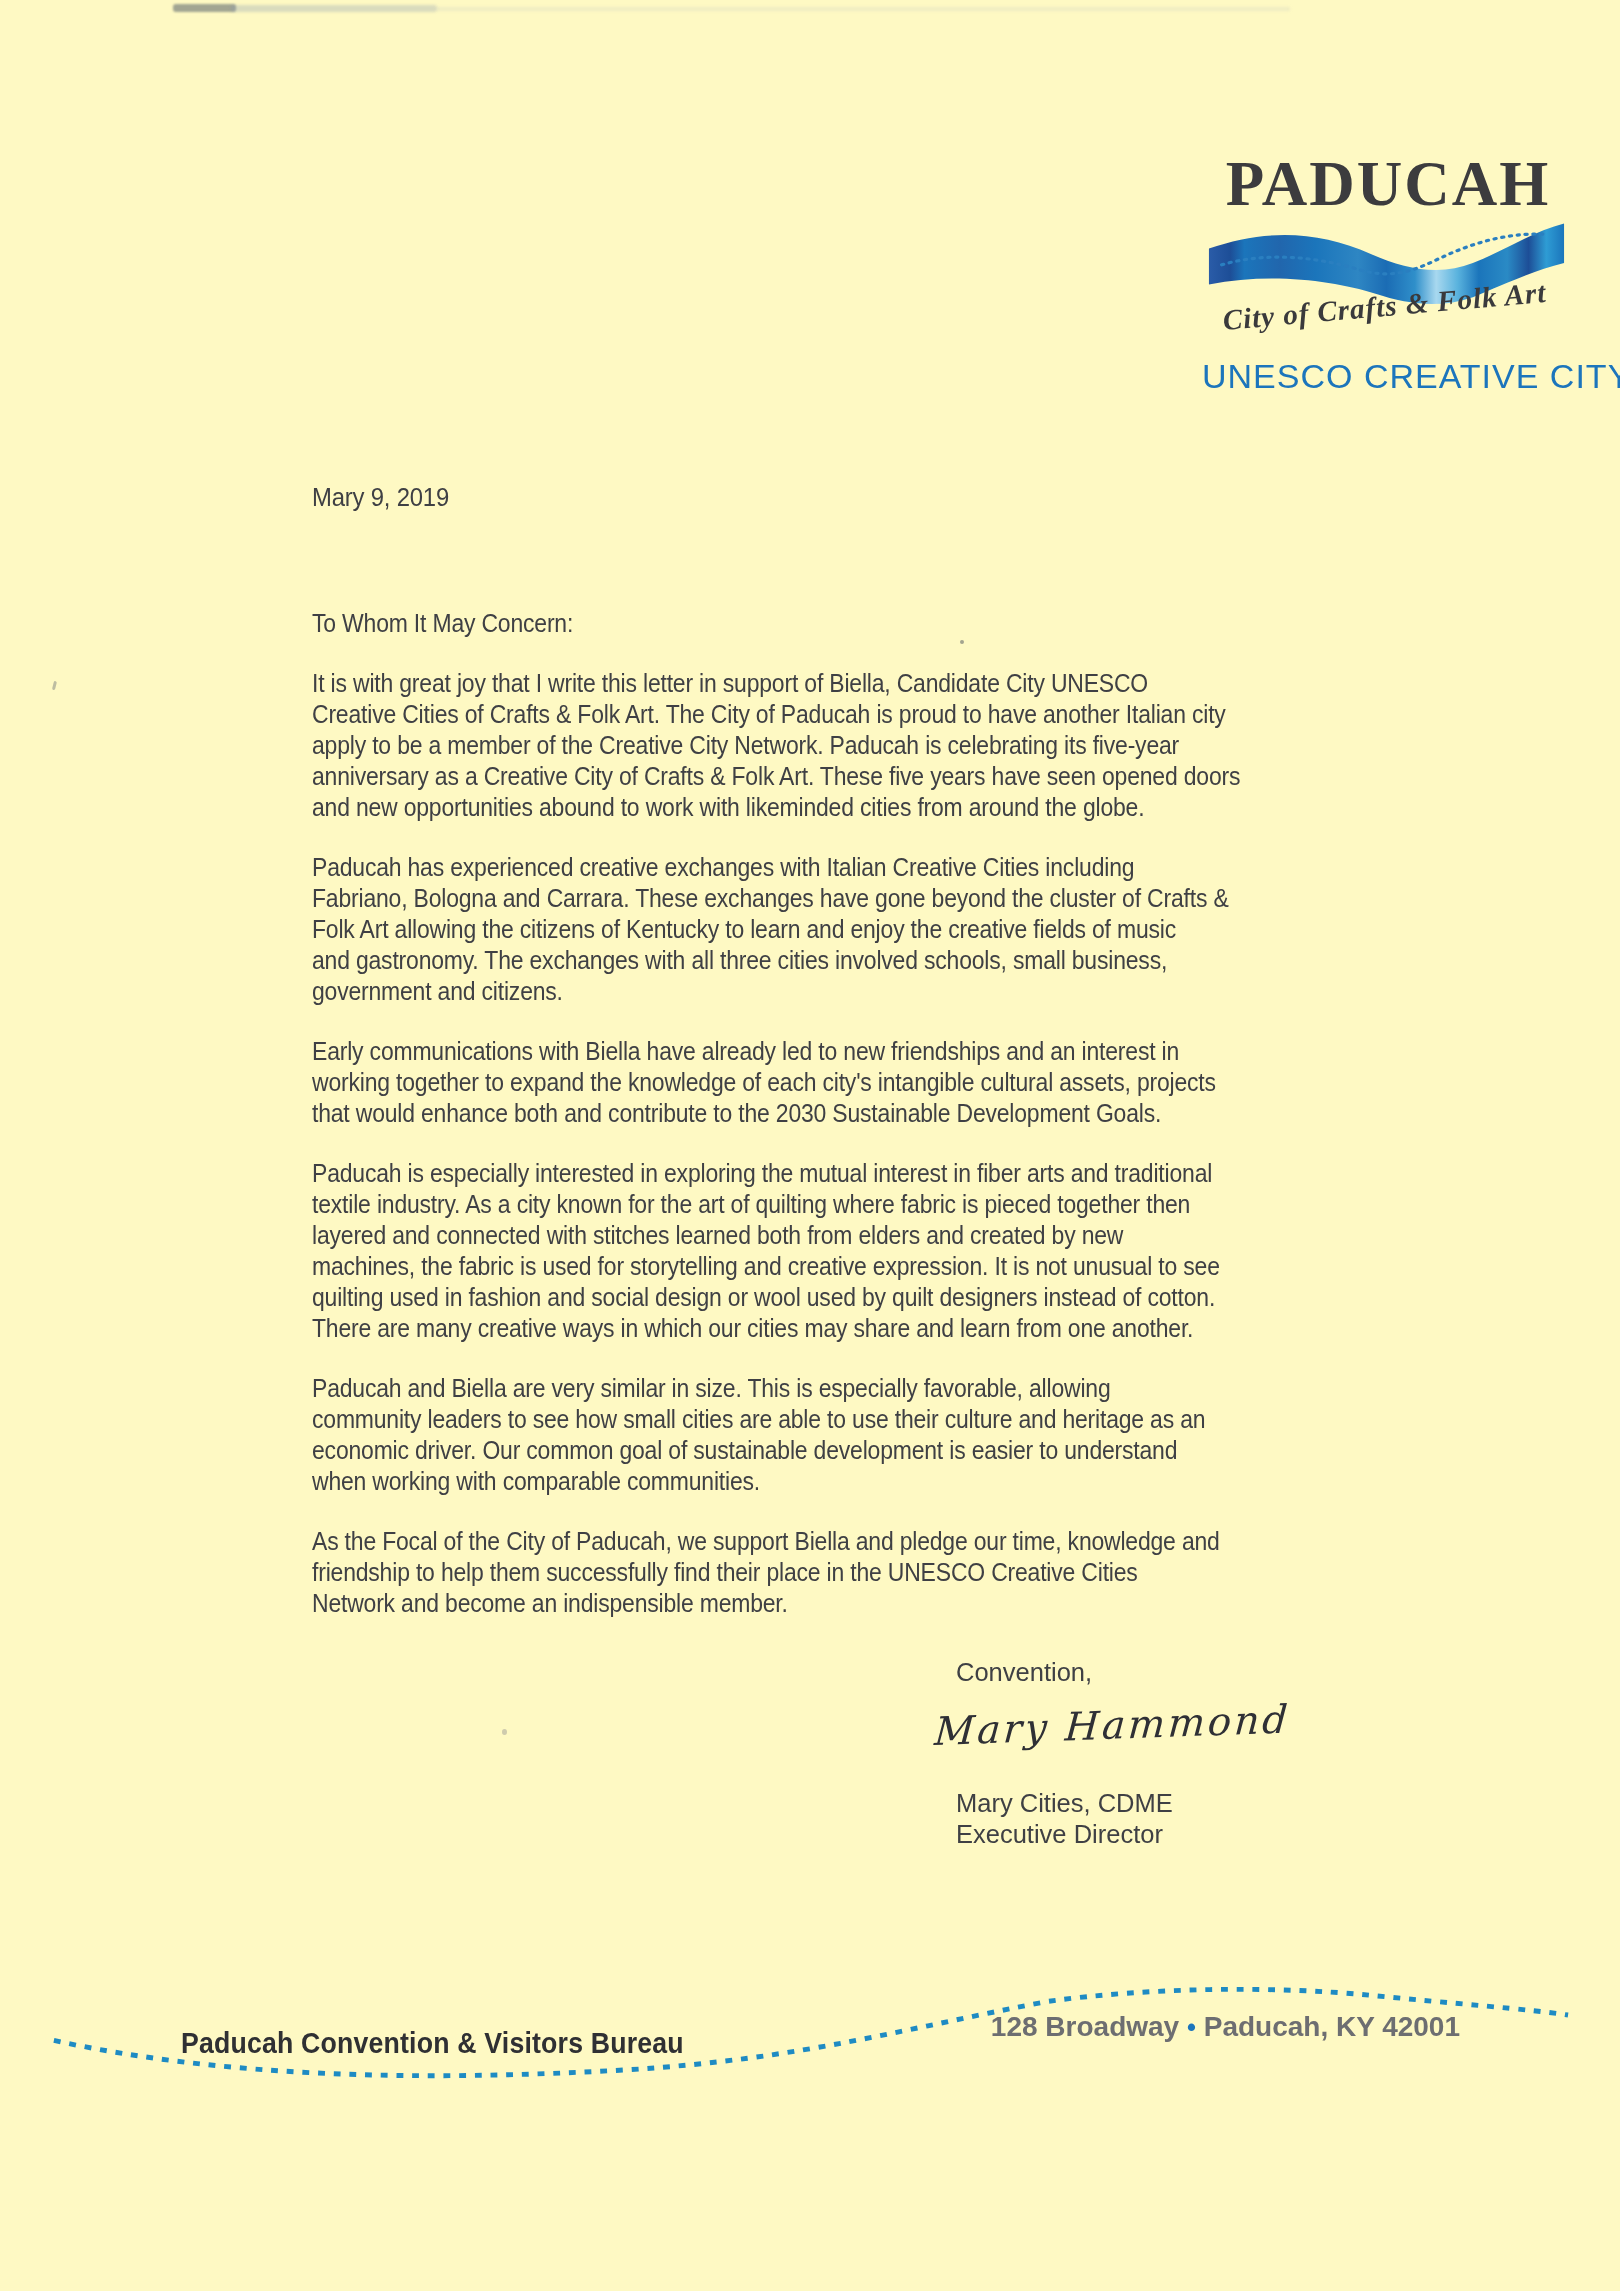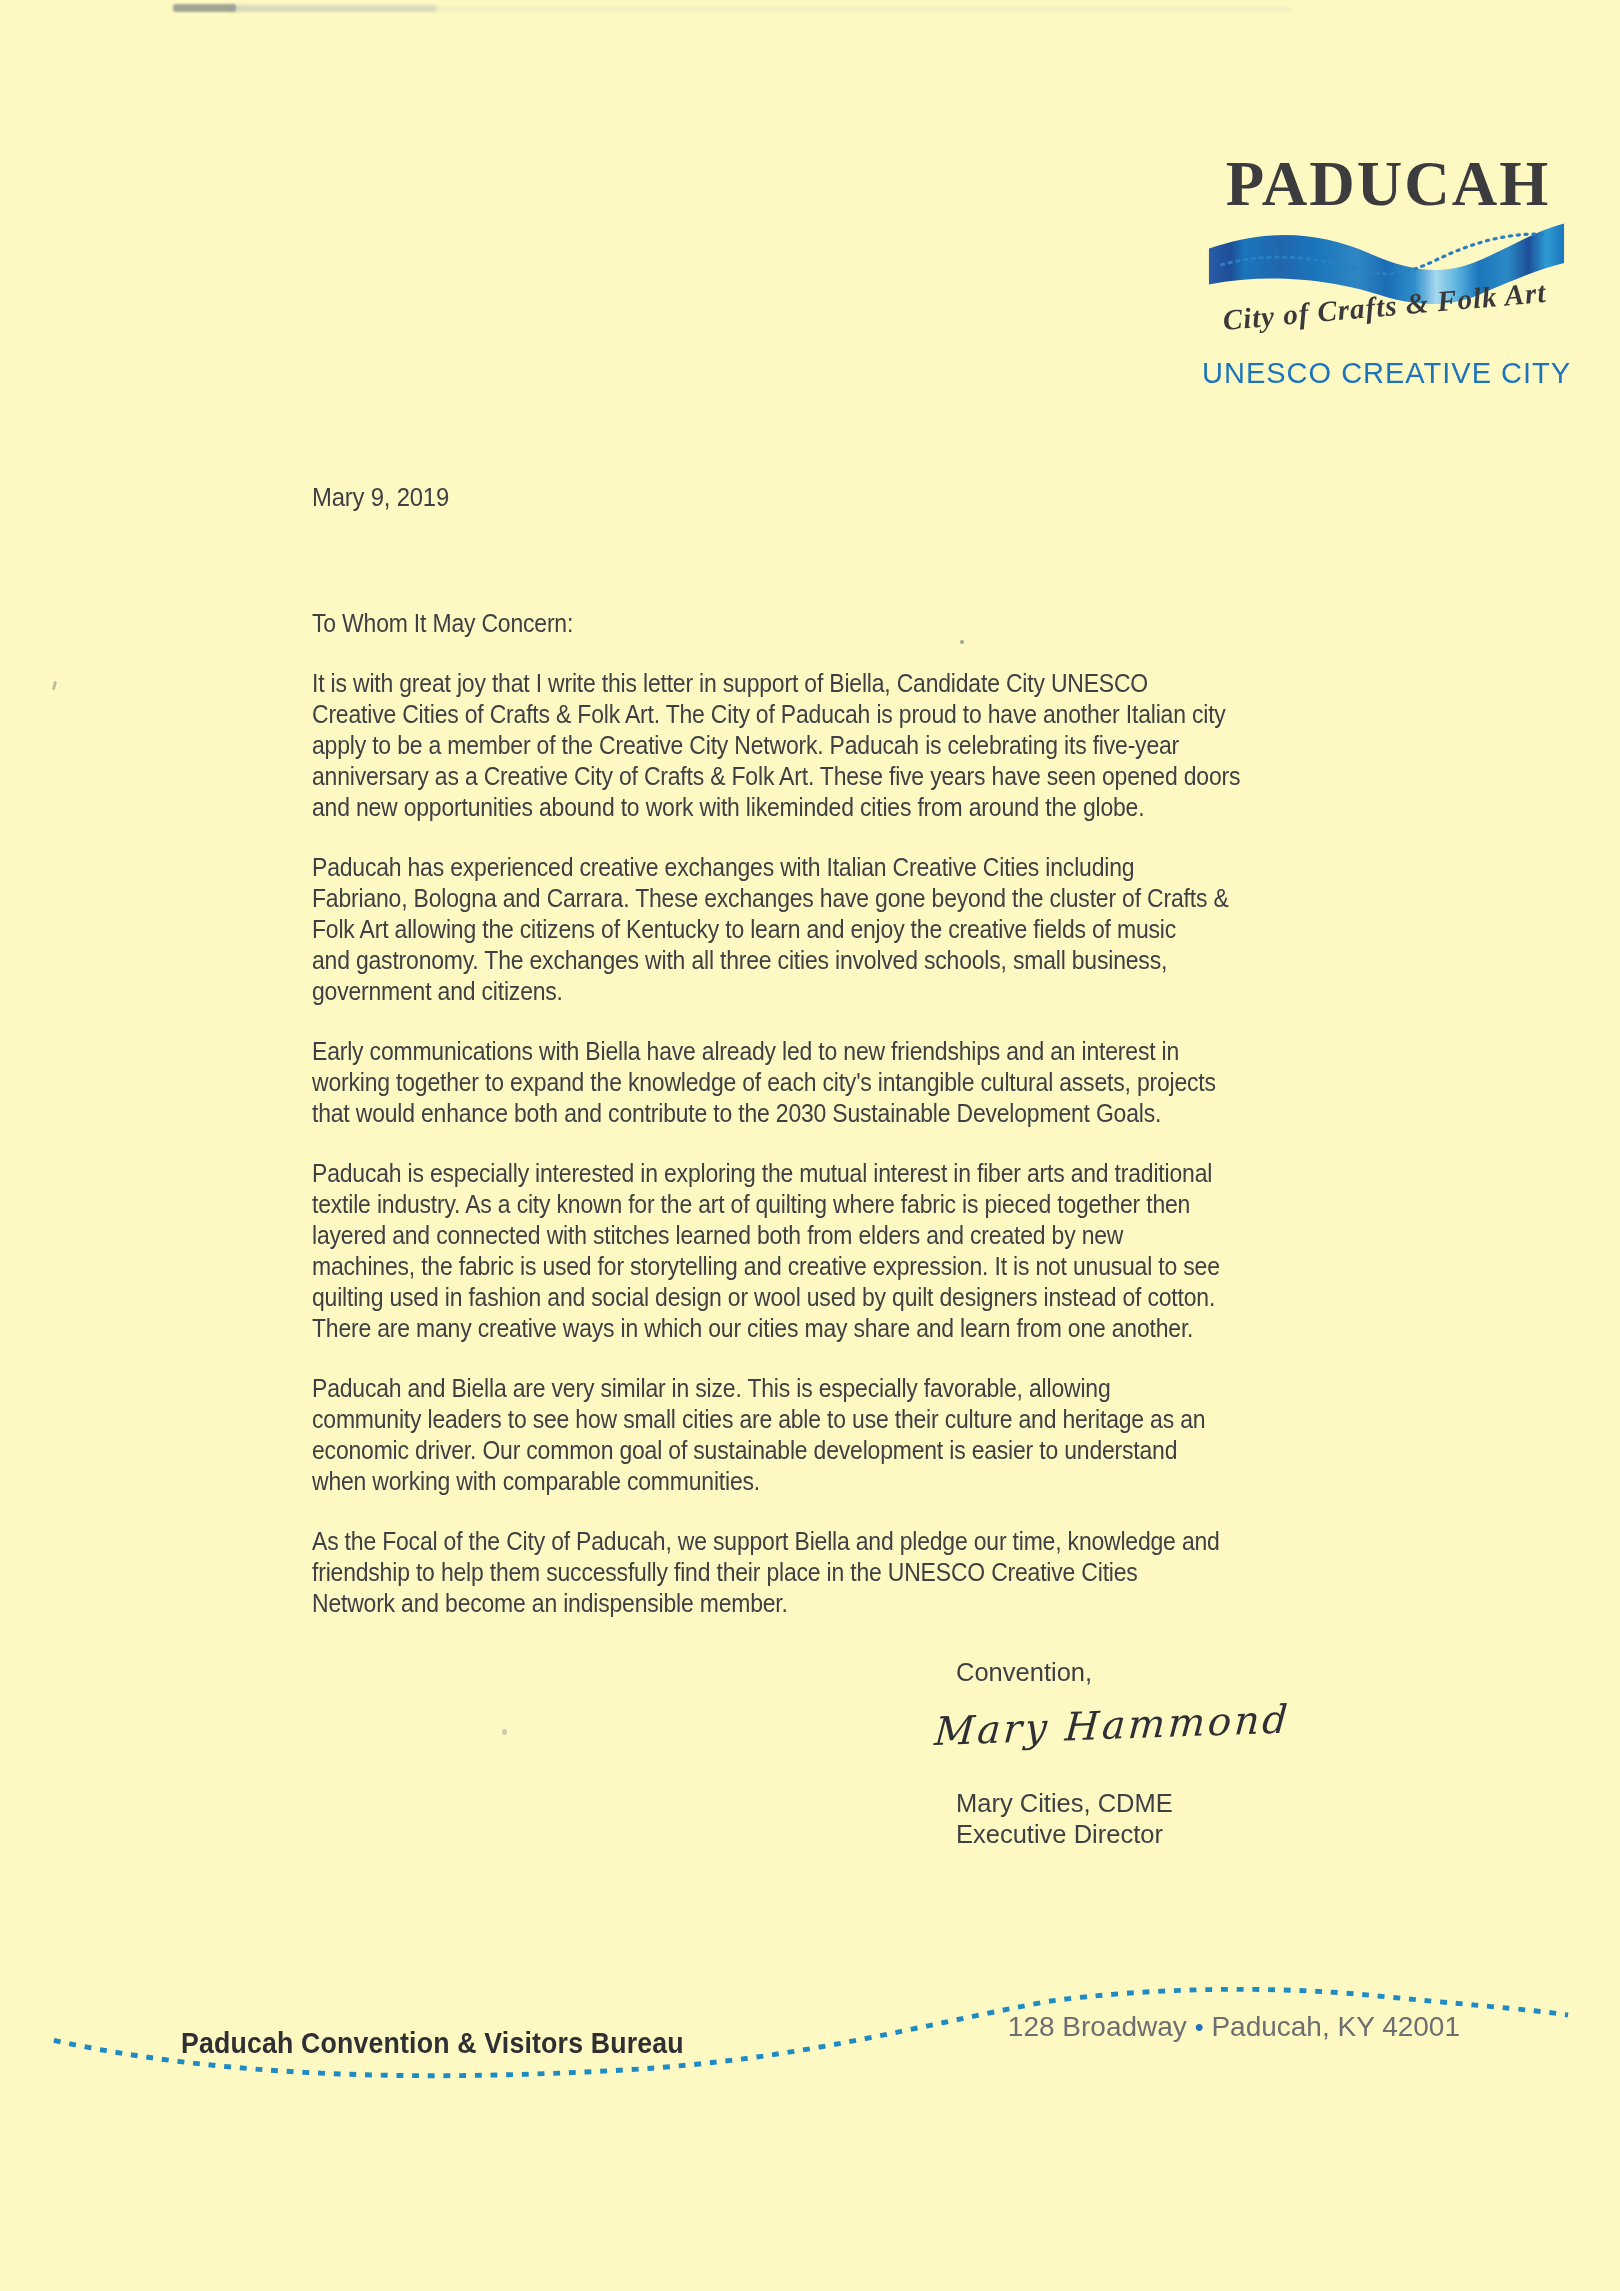--- a/index.html
+++ b/index.html
@@ -31,21 +31,21 @@
   }
   .logo-wave{position:absolute;left:3.9px;top:71px;width:361px;height:90px;}
   .logo-tagline{
     position:absolute;left:2px;top:143px;width:361px;text-align:center;
     font-family:"Liberation Serif",serif;font-style:italic;font-weight:700;
     font-size:29px;color:#3a3a3c;letter-spacing:1px;
     transform:rotate(-5deg);transform-origin:center;white-space:nowrap;
   }
   .logo-subtitle{
     position:absolute;left:0;top:210px;width:369px;text-align:center;
-    font-size:29px;letter-spacing:1px;color:#1c75bc;white-space:nowrap;
+    font-size:34px;letter-spacing:1px;color:#1c75bc;white-space:nowrap;
   }
   
   .date-line{
     position:absolute;left:312px;top:482px;font-size:26.5px;color:#3f4044;
     transform:scaleX(.9);transform-origin:top left;letter-spacing:-0.2px;white-space:nowrap;
   }
   .body-col{
     position:absolute;left:312px;top:608px;width:1255px;
     font-size:25.5px;line-height:31px;letter-spacing:-0.2px;color:#3f4044;
     transform:scaleX(.9);transform-origin:top left;
@@ -61,21 +61,21 @@
   }
   .signer{position:absolute;left:956px;top:1788px;font-size:25.5px;line-height:31px;color:#3f4044;}
   
   .footer-wave{position:absolute;left:0;top:1970px;width:1620px;height:137px;}
   .footer-org{
     position:absolute;left:181px;top:2027px;font-size:29px;font-weight:700;color:#2f3033;
     transform:scaleX(.92);transform-origin:top left;white-space:nowrap;letter-spacing:0.2px;
   }
   .footer-contact{
     position:absolute;right:160px;top:2007px;
-    font-size:28px;line-height:39px;color:#6d6e71;white-space:nowrap;
+    font-size:28px;line-height:39px;color:#6d6e71;white-space:nowrap;font-weight:bold;
   }
   .footer-contact .bullet{color:#1c75bc;padding:0 7.8px;font-size:25.5px;}
 </style>
 </head>
 <body>
 
 <div class="page">
 
   <div class="scan-streak-dark"></div>
   <div class="scan-streak-light"></div>

